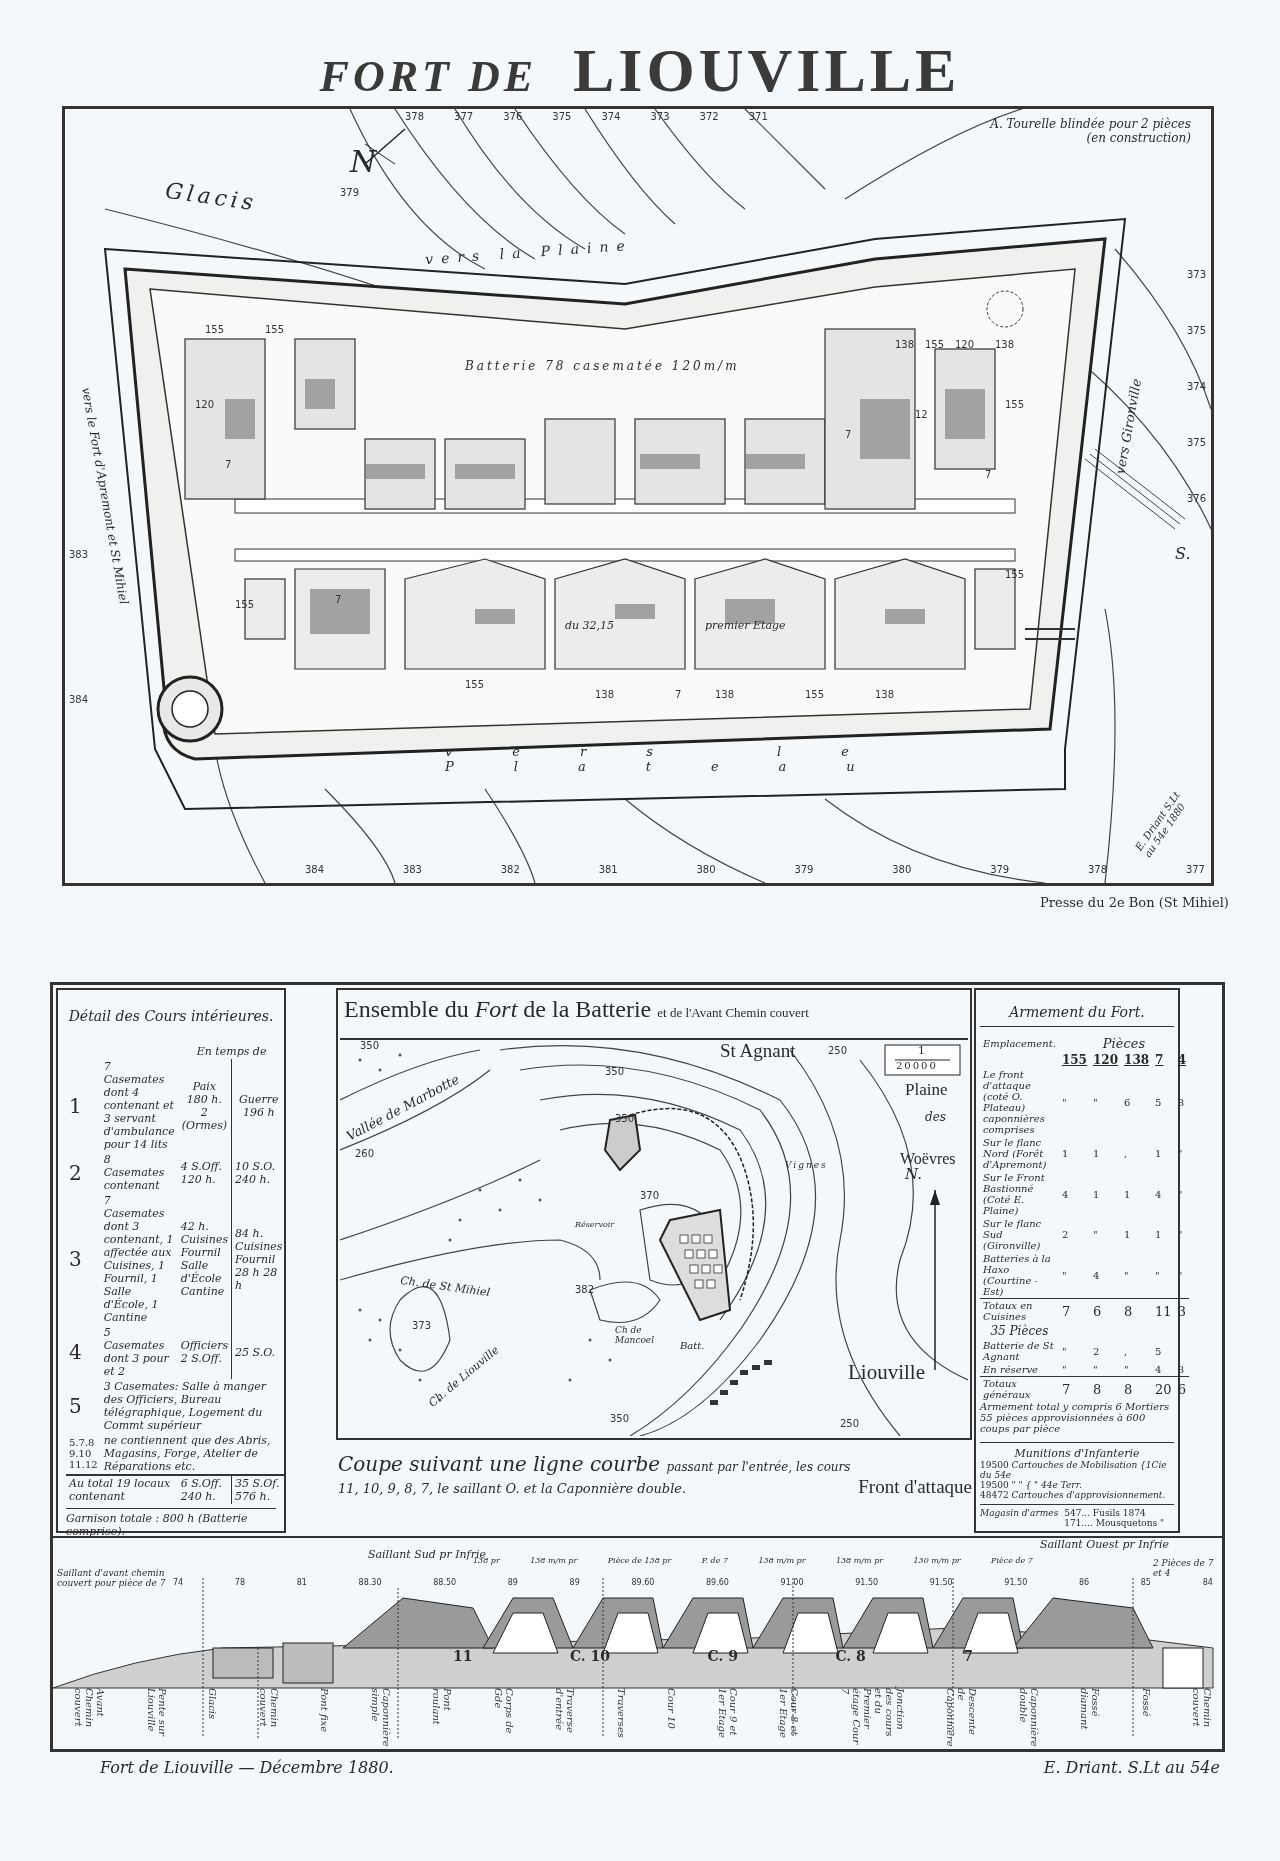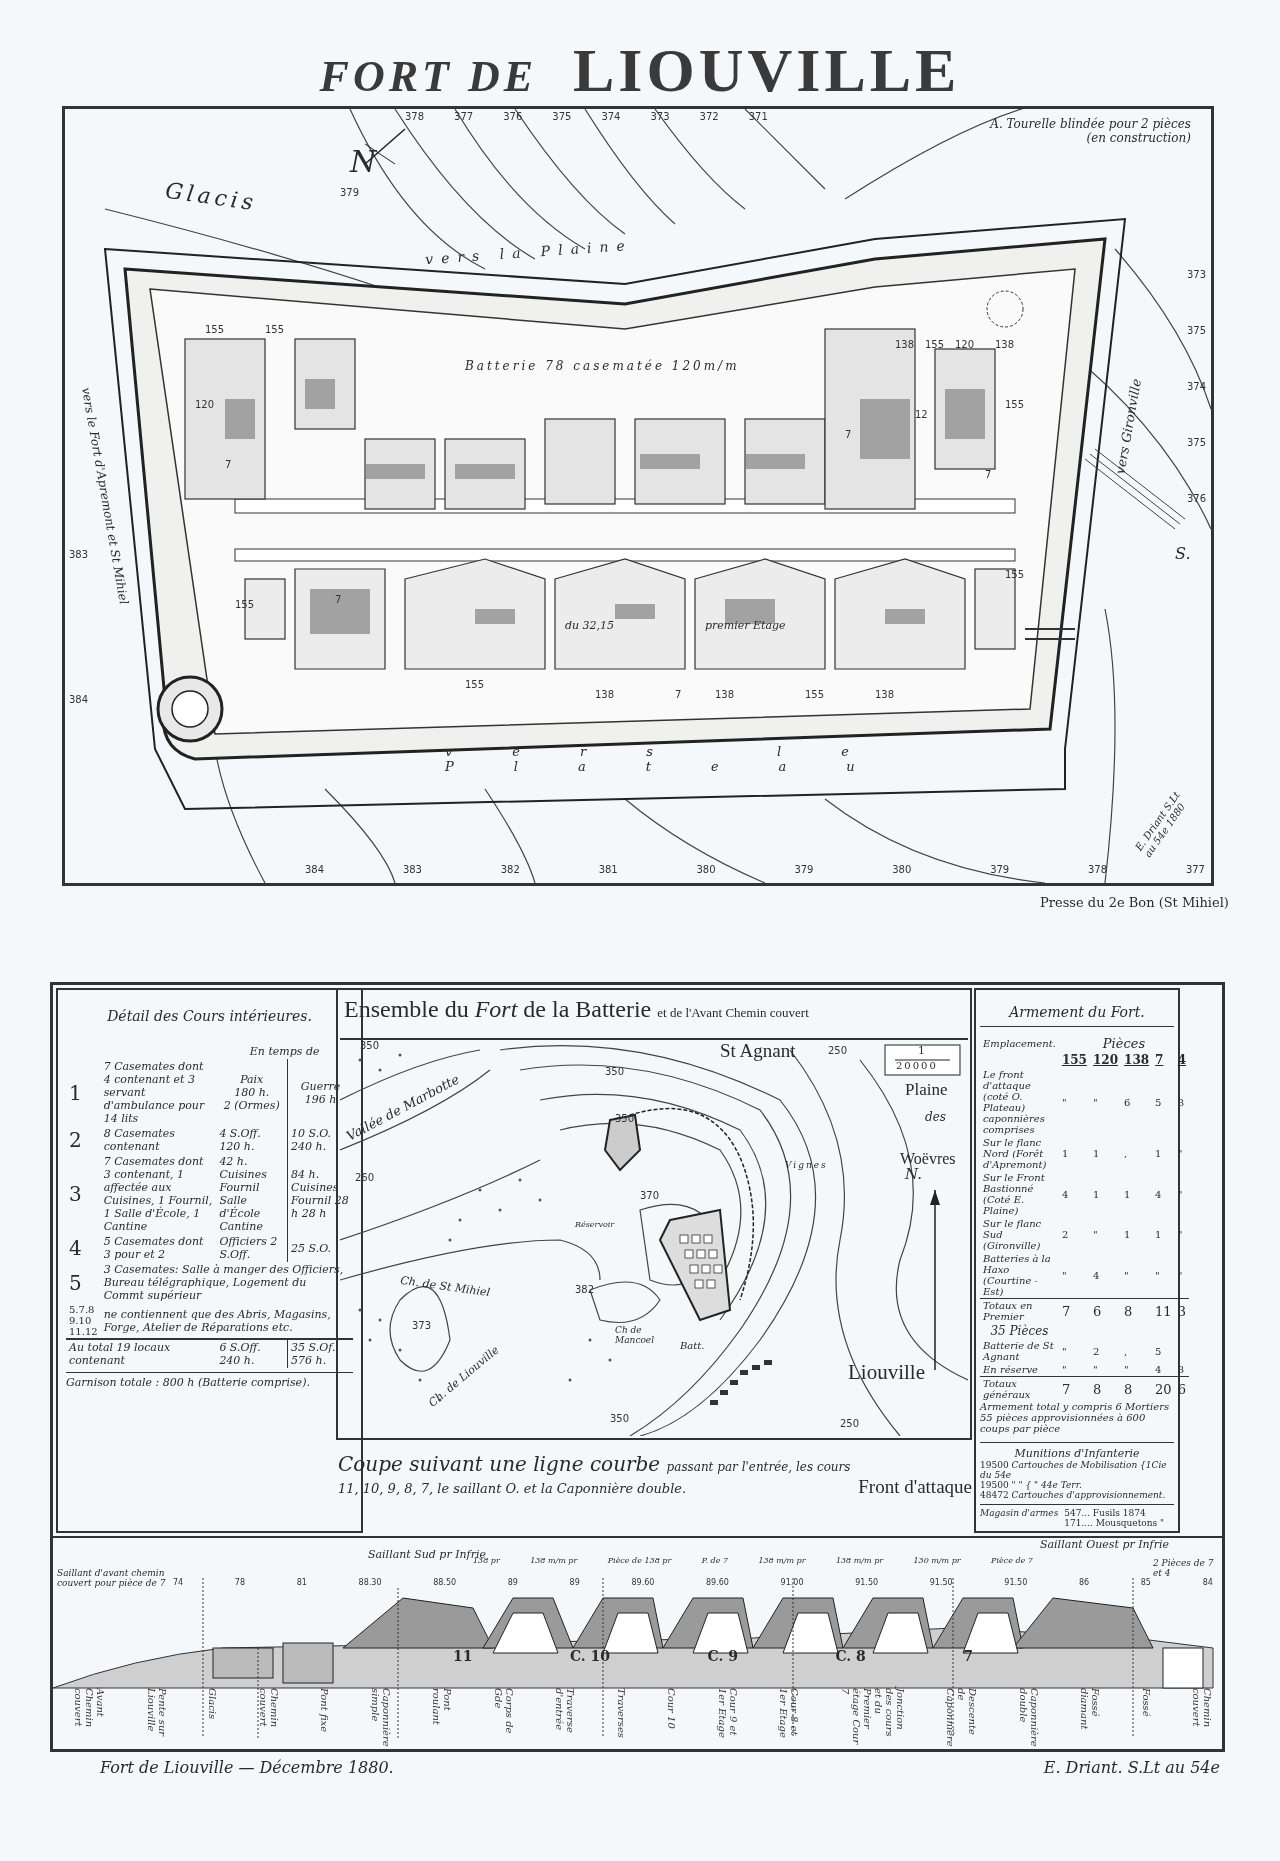--- a/index.html
+++ b/index.html
@@ -183,21 +183,21 @@
     <span class="num">374</span>
     <span class="num">375</span>
     <span class="num">376</span>
   </div>
   <div class="abs hand" style="left:1060px;top:700px;width:80px;font-size:10px;transform:rotate(-55deg);">E. Driant S.Lt au 54e 1880</div>
 </div>
 <div class="abs hand" style="left:1040px;top:895px;font-size:13px;font-style:normal;">Presse du 2e Bon (St Mihiel)</div>
 
 <div class="abs frame" style="left:50px;top:982px;width:1175px;height:770px;border-width:3px;"></div>
 
-<div class="abs frame" style="left:56px;top:988px;width:307px;height:545px;padding:8px;">
+<div class="abs frame" style="left:56px;top:988px;width:230px;height:545px;padding:8px;">
   <div class="hand" style="text-align:center;font-size:14px;margin:10px 0 20px;">Détail des Cours intérieures.</div>
   <table style="width:100%;font-size:11px;">
     <tbody>
         <tr>
       <td></td>
           <td></td>
       <td colspan="2" class="hand" style="text-align:center;">En temps de</td>
     </tr>
     <tr>
       <td style="font-size:20px;">1</td>
@@ -349,21 +349,21 @@
     <div class="abs hand" style="left:60px;top:240px;font-size:11px;transform:rotate(8deg);">Ch. de St Mihiel</div>
     <div class="abs hand" style="left:80px;top:330px;font-size:11px;transform:rotate(-40deg);">Ch. de Liouville</div>
     <div class="abs hand" style="left:275px;top:285px;width:40px;font-size:9px;">Ch de Mancoel</div>
     <div class="abs hand" style="left:340px;top:300px;font-size:10px;">Batt.</div>
     <div class="abs hand" style="left:235px;top:180px;font-size:8px;">Réservoir</div>
     <div class="abs hand" style="left:445px;top:120px;font-size:9px;letter-spacing:2px;">Vignes</div>
     <div class="abs hand" style="left:565px;top:125px;font-size:15px;">N.</div>
     <div class="abs num" style="left:20px;top:0px;">350</div>
     <div class="abs num" style="left:488px;top:5px;">250</div>
     <div class="abs num" style="left:265px;top:26px;">350</div>
-    <div class="abs num" style="left:15px;top:108px;margin-top:24px;">260</div>
+    <div class="abs num" style="left:15px;top:108px;">260</div>
     <div class="abs num" style="left:275px;top:73px;">350</div>
     <div class="abs num" style="left:72px;top:280px;">373</div>
     <div class="abs num" style="left:235px;top:244px;">382</div>
     <div class="abs num" style="left:300px;top:150px;">370</div>
     <div class="abs num" style="left:270px;top:373px;">350</div>
     <div class="abs num" style="left:500px;top:378px;">250</div>
   </div>
 </div>
 
 <div class="abs frame" style="left:974px;top:988px;width:206px;height:545px;padding:4px;">
@@ -416,21 +416,21 @@
         </tr>
     <tr>
           <td class="hand">Batteries à la Haxo (Courtine - Est)</td>
           <td>"</td>
           <td>4</td>
           <td>"</td>
           <td>"</td>
           <td>"</td>
         </tr>
     <tr style="border-top:1px solid #333;font-size:13px;">
-          <td class="hand" style="font-size:10px;">Totaux en Premier</td>
+          <td class="hand" style="font-size:10px;">Totaux en Cuisines</td>
           <td>7</td>
           <td>6</td>
           <td>8</td>
           <td>11</td>
           <td>3</td>
         </tr>
     <tr>
           <td class="hand" style="font-size:12px;text-align:center;">35 Pièces</td>
           <td colspan="5"></td>
         </tr>

